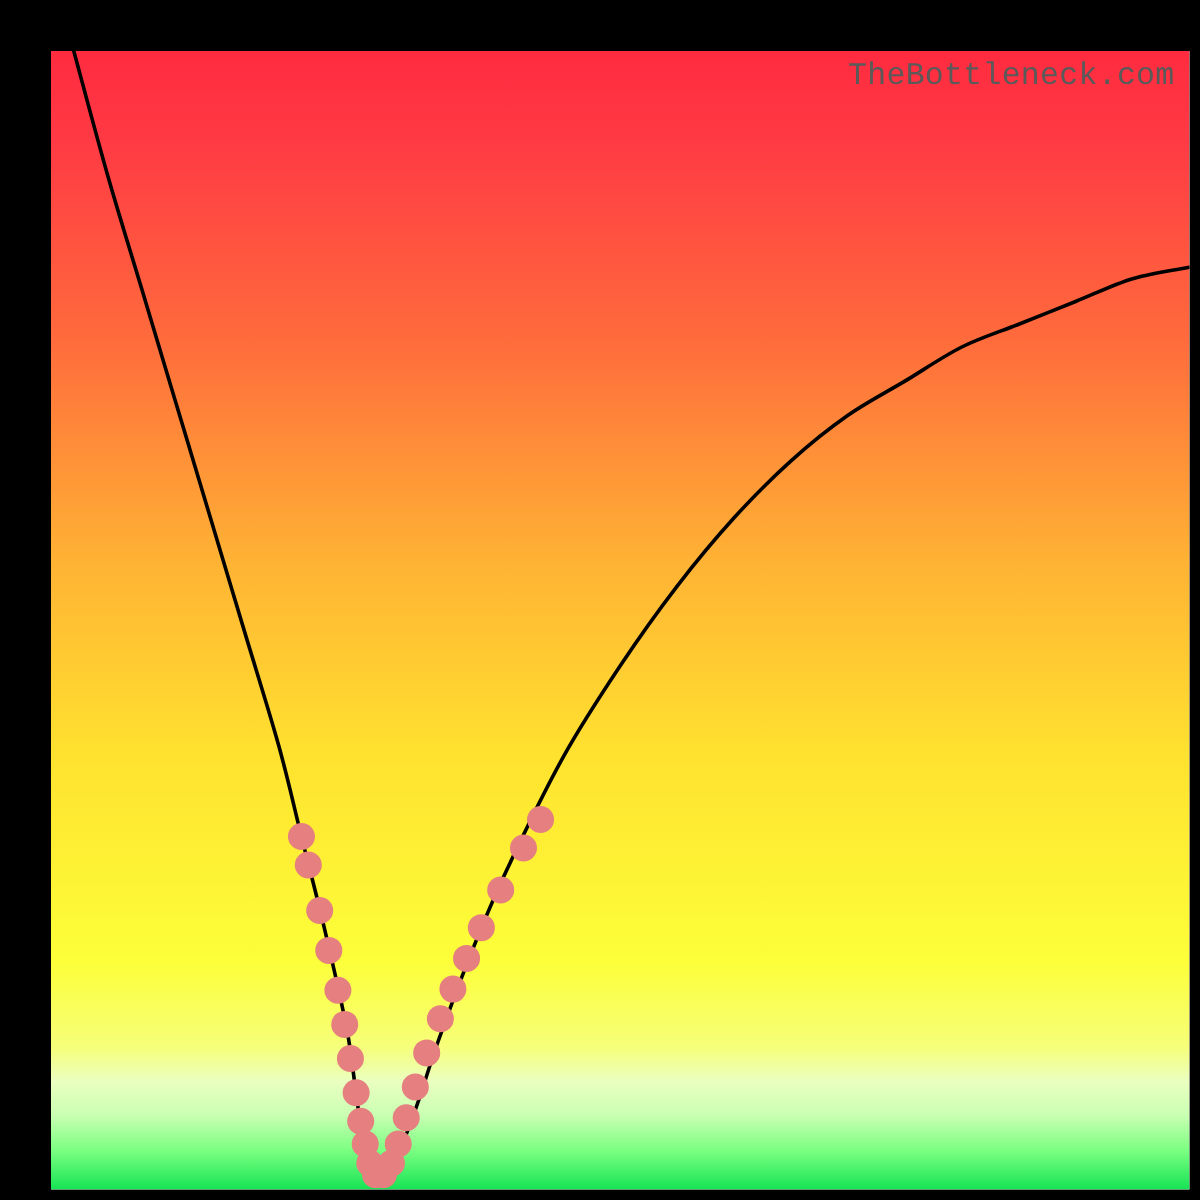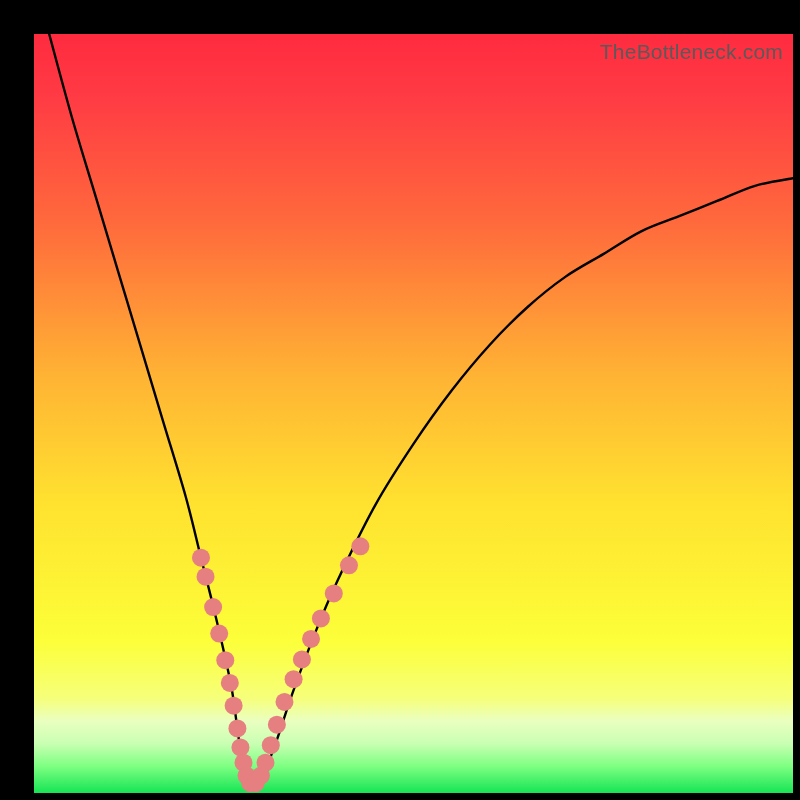--- a/index.html
+++ b/index.html
@@ -36,21 +36,21 @@
   svg.curve {
     position: absolute;
     left: 0; top: 0;
   }
 </style>
 </head>
 <body>
 
 <div class="frame">
 
-  <div class="plot-area" id="plot" style="left: 34px; top: 34px; width: 759px; height: 759px;">
+  <div class="plot-area" id="plot" style="left: 34px; top: 34px; width: 759px; height: 759px; font-family: Liberation Mono, monospace;">
     <svg id="grad-svg" class="gradient" preserveAspectRatio="none" width="759" height="759">
       <defs>
         <linearGradient id="bg-grad" x1="0" y1="0" x2="0" y2="1">
             <stop offset="0%" stop-color="#ff2b3f"></stop>
             <stop offset="8%" stop-color="#ff3a44"></stop>
             <stop offset="25%" stop-color="#ff6a3c"></stop>
             <stop offset="45%" stop-color="#ffb334"></stop>
             <stop offset="62%" stop-color="#ffe22f"></stop>
             <stop offset="80%" stop-color="#fcff39"></stop>
             <stop offset="87.5%" stop-color="#f6ff7a"></stop>

